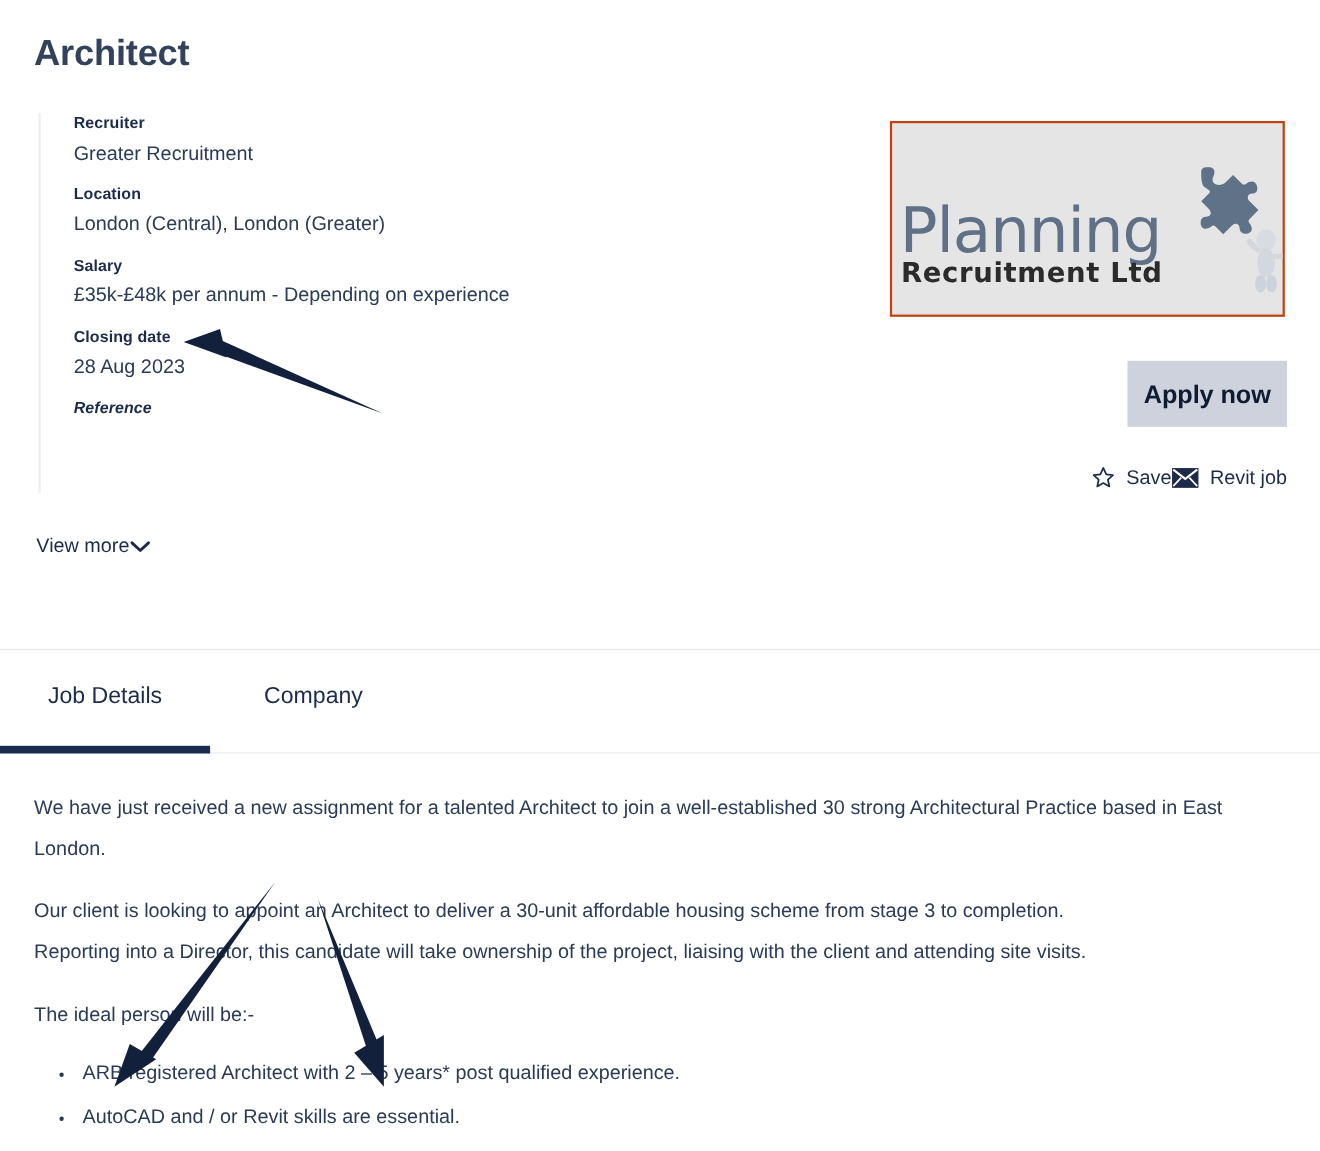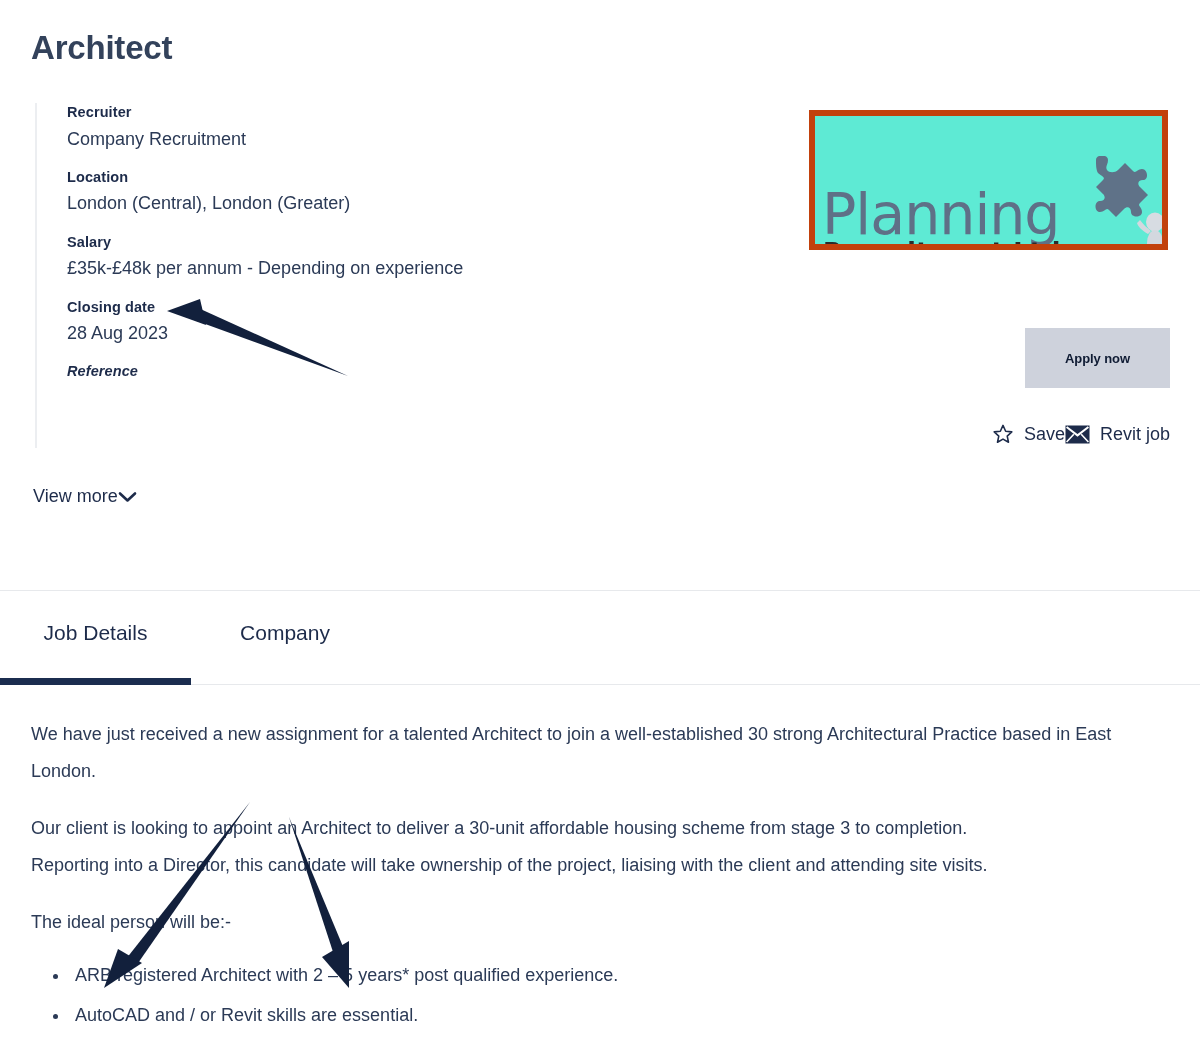--- a/index.html
+++ b/index.html
@@ -54,23 +54,23 @@
     color: #2b3a56;
     line-height: 1.35;
   }
 
   
   .logo-card {
     position: absolute;
     left: 809px;
     top: 110px;
     width: 359px;
-    height: 140px;
-    border: 6px solid #c2410c;
-    background: #5eead4;
+    height: 178px;
+    border: 2px solid #c2410c;
+    background: #e5e5e5;
     overflow: hidden;
   }
   .logo-inner {
     position: absolute;
     left: 0; top: 0; right: 0; bottom: 0;
   }
   .logo-word {
     position: absolute;
     left: 7px;
     top: 70px;
@@ -99,21 +99,21 @@
   .apply-btn {
     position: absolute;
     left: 1025px;
     top: 328px;
     width: 145px;
     height: 60px;
     background: #ced2dc;
     border: none;
     color: #0f1b33;
     font-family: "Liberation Sans", sans-serif;
-    font-size: 13px;
+    font-size: 23px;
     font-weight: 700;
     cursor: pointer;
     letter-spacing: -0.1px;
   }
 
   
   .action-row {
     position: absolute;
     top: 423px;
     left: 890px;
@@ -228,21 +228,21 @@
 </head>
 <body>
 
 <div class="page">
 
   <div class="job-title">Architect</div>
 
   <div class="summary-block">
     <div class="field">
       <div class="field-label">Recruiter</div>
-      <div class="field-value">Company Recruitment</div>
+      <div class="field-value">Greater Recruitment</div>
     </div>
     <div class="field">
       <div class="field-label">Location</div>
       <div class="field-value">London (Central), London (Greater)</div>
     </div>
     <div class="field">
       <div class="field-label">Salary</div>
       <div class="field-value">£35k-£48k per annum - Depending on experience</div>
     </div>
     <div class="field">

